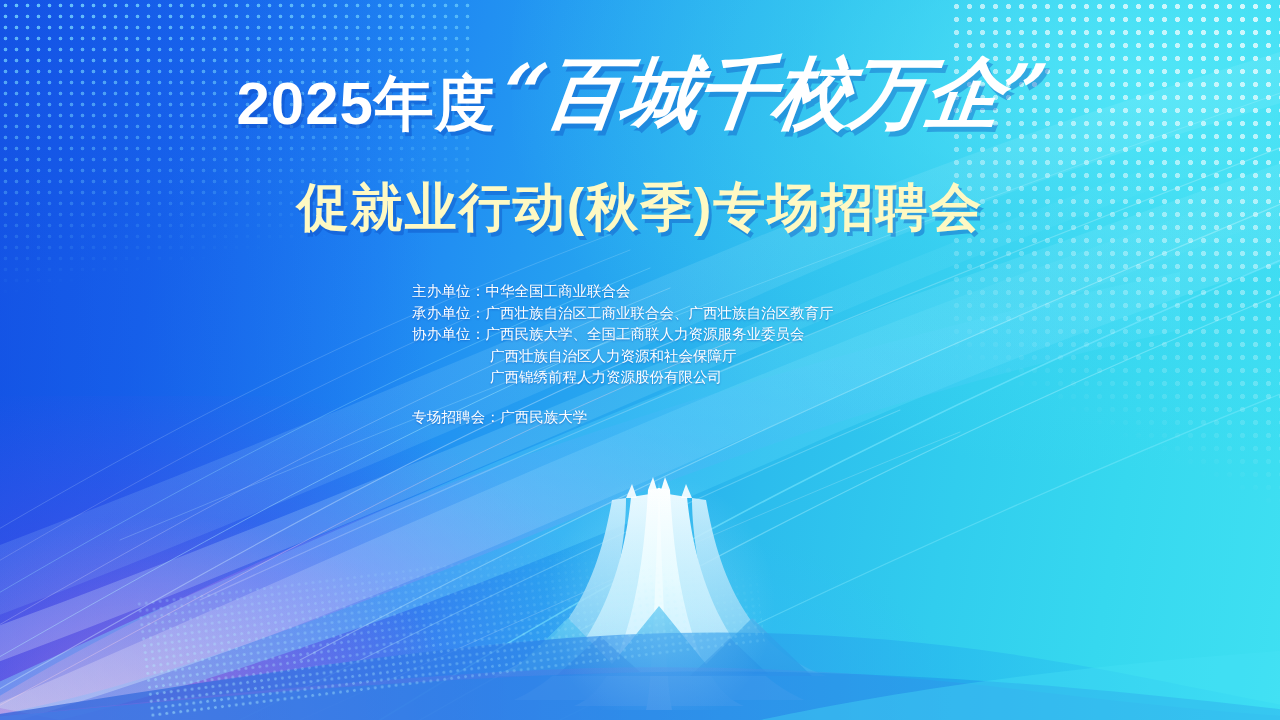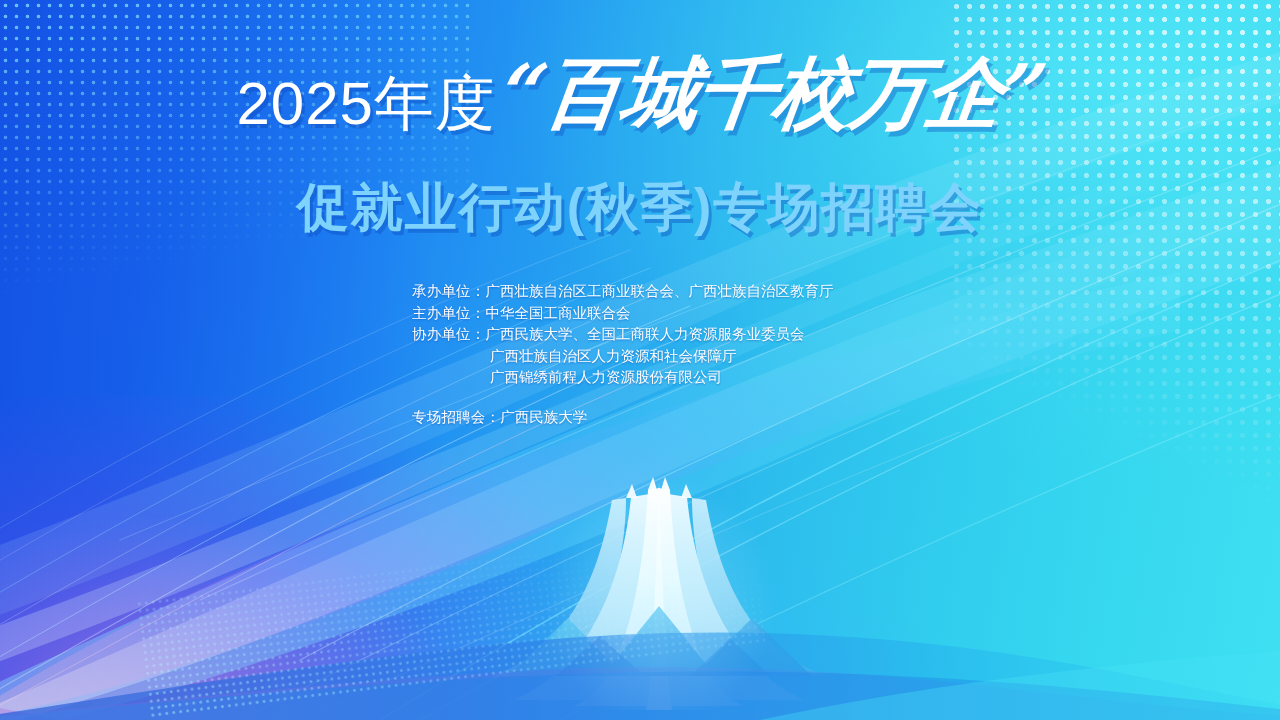--- a/index.html
+++ b/index.html
@@ -79,39 +79,39 @@
   .svg-layer{ position:absolute; inset:0; width:1280px; height:720px; }
 
   
   .content{ position:absolute; inset:0; }
 
   .title-row{
     position:absolute; left:0; right:0; top:62px;
     display:flex; align-items:flex-end; justify-content:center; gap:6px;
   }
   .title-year{
-    font-size:60px; font-weight:400; color:#ffffff;
+    font-size:60px; font-weight:700; color:#ffffff;
     letter-spacing:1px; line-height:1;
     font-family:"Liberation Sans","DejaVu Sans",sans-serif;
     text-shadow:3px 4px 0 rgba(10,70,190,.40);
     transform:translateY(-2px);
   }
   .title-brush{
     font-size:78px; font-weight:700; color:#ffffff;
     line-height:.95; letter-spacing:-2px;
     font-family:"DejaVu Serif","Liberation Serif",serif;
     font-style:italic;
     text-shadow:4px 5px 0 rgba(10,70,190,.35);
     transform:skewX(-7deg) translateY(-6px);
     white-space:nowrap;
   }
   .subtitle{
     position:absolute; left:0; right:0; top:175px;
     text-align:center;
-    font-size:52px; font-weight:700; color:#7dd3fc;
+    font-size:52px; font-weight:700; color:#fef9c3;
     letter-spacing:2px; line-height:1.25;
     text-shadow:3px 4px 0 rgba(10,70,190,.38);
   }
 
   .info{
     position:absolute; left:412px; top:281px;
     color:#ffffff; font-size:14.5px; line-height:21.5px;
     text-shadow:0 1px 2px rgba(10,60,170,.45);
     white-space:nowrap;
   }
@@ -264,25 +264,25 @@
 
     <div class="title-row">
       <span class="title-year">2025年度</span>
       <span class="title-brush">“百城千校万企”</span>
     </div>
 
     <div class="subtitle">促就业行动(秋季)专场招聘会</div>
 
     <div class="info">
       <span class="info-line">
+        <span class="lbl">主办单位：</span><span>中华全国工商业联合会</span>
+      </span>
+
+      <span class="info-line">
         <span class="lbl">承办单位：</span><span>广西壮族自治区工商业联合会、广西壮族自治区教育厅</span>
-      </span>
-
-      <span class="info-line">
-        <span class="lbl">主办单位：</span><span>中华全国工商业联合会</span>
       </span>
       <span class="info-line">
         <span class="lbl">协办单位：</span><span>广西民族大学、全国工商联人力资源服务业委员会</span>
       </span>
 
       <span class="info-line indent">广西壮族自治区人力资源和社会保障厅</span>
       <span class="info-line indent">广西锦绣前程人力资源股份有限公司</span>
 
       <span class="info-gap"></span>
 

